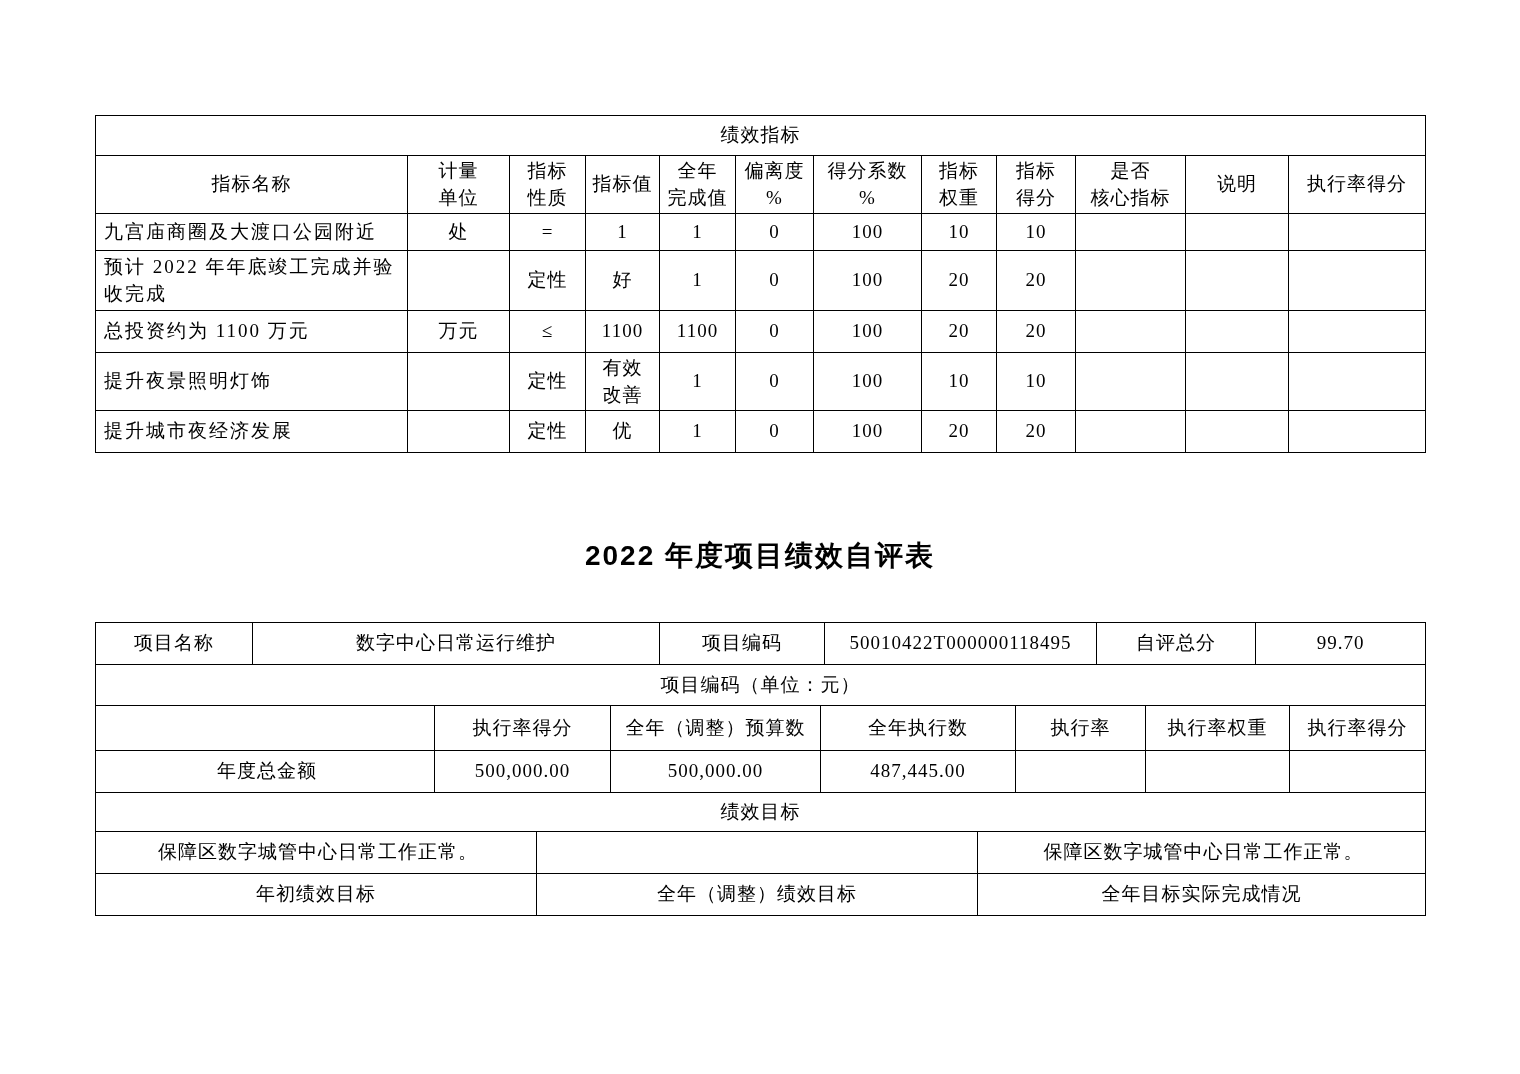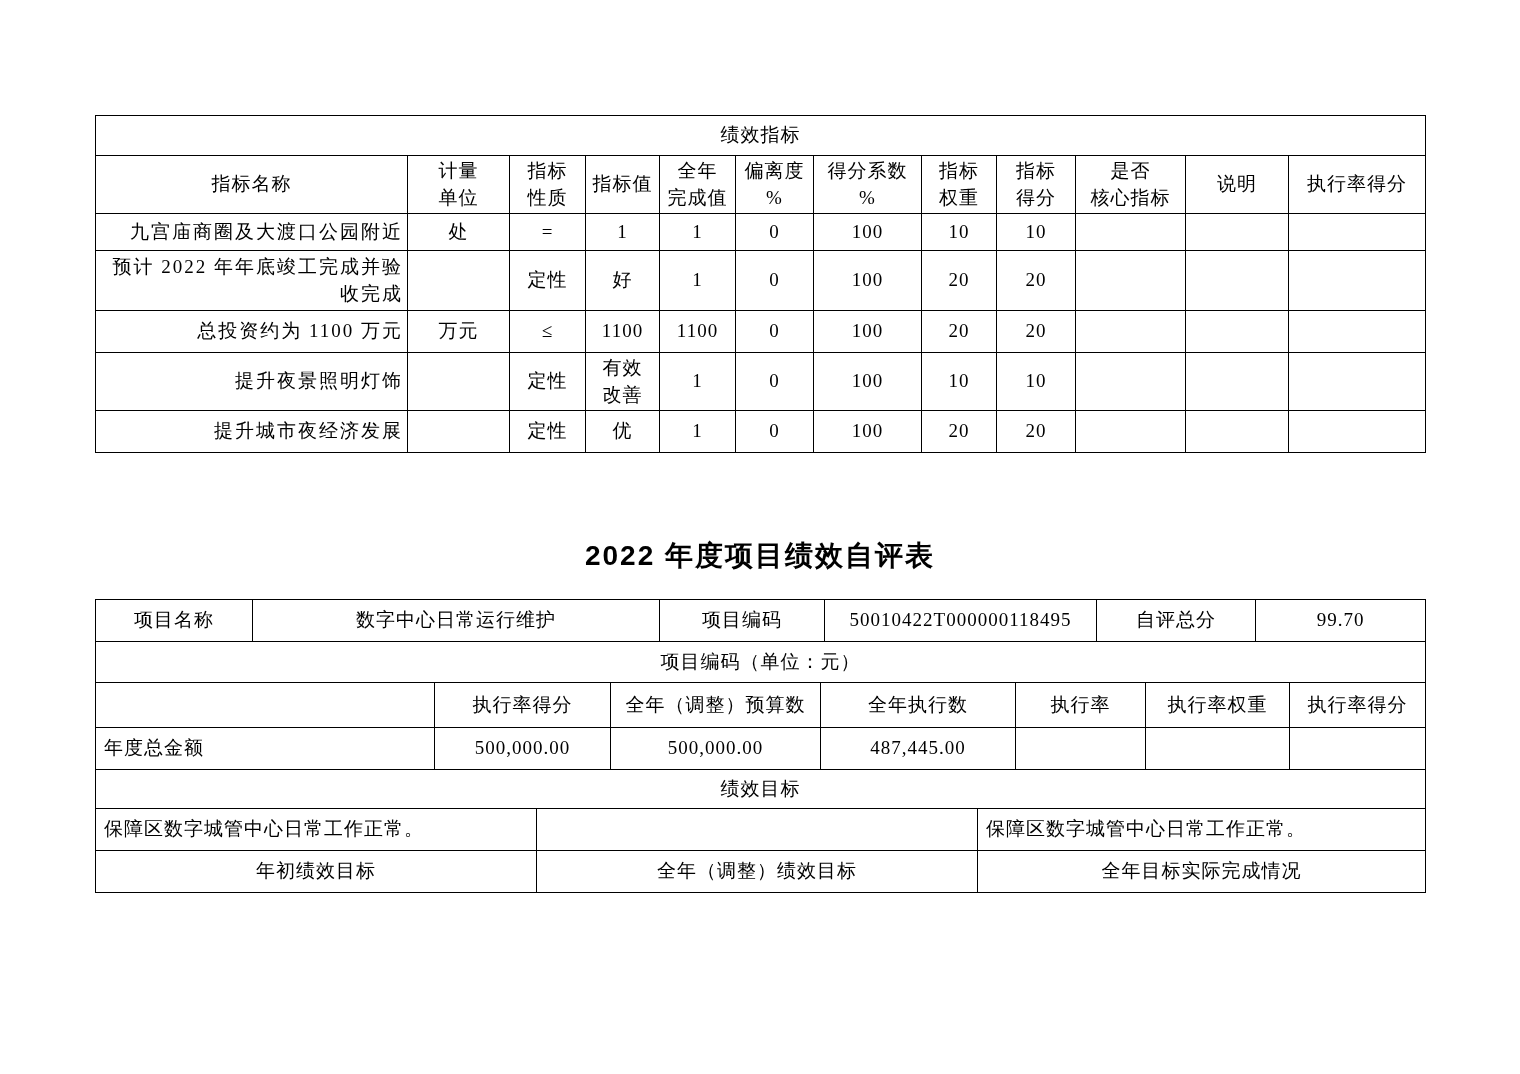--- a/index.html
+++ b/index.html
@@ -33,24 +33,24 @@
   .doc-title {
     position: absolute;
     left: 0; top: 537px;
     width: 1520px;
     text-align: center;
     font-family: "Liberation Sans", "DejaVu Sans", sans-serif;
     font-weight: bold;
     font-size: 28px;
     letter-spacing: 2px;
   }
-  .t2wrap { position: absolute; left: 95px; top: 599px; }
+  .t2wrap { position: absolute; left: 95px; top: 622px; }
   .t2wrap table + table { margin-top: -1px; }
-  .al { text-align: left; padding-left: 8px; }
-  .al2 { text-align: right; padding-left: 8px; letter-spacing: 2px; }
+  .al { text-align: center; padding-left: 8px; }
+  .al2 { text-align: left; padding-left: 8px; letter-spacing: 2px; }
   .indent1 { text-align: left; padding-left: 34px; }
   .span-title { text-align: center; }
 </style>
 </head>
 <body>
 
 <div class="page">
 
   <table class="t1">
     <colgroup>

